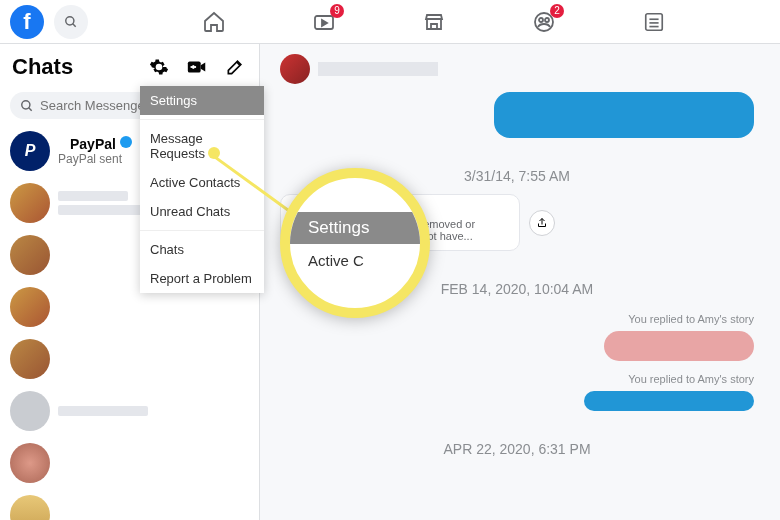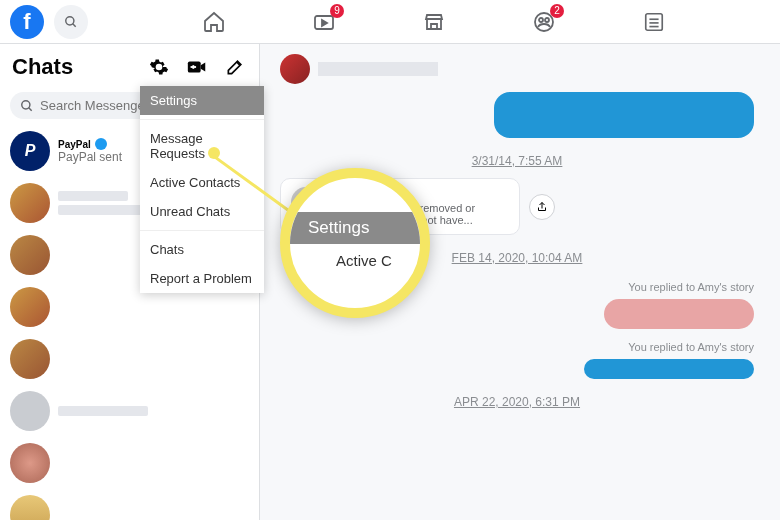--- a/index.html
+++ b/index.html
@@ -22,54 +22,54 @@
   .side-actions { display: flex; gap: 14px; color: #050505; }
   .icon-btn { width: 24px; height: 24px; display: flex; align-items: center; justify-content: center; cursor: pointer; }
   .side-search { margin: 6px 10px; background: #f0f2f5; border-radius: 18px; display: flex; align-items: center; padding: 6px 10px; color: #65676b; gap: 6px; }
   .side-search input { border: none; background: transparent; outline: none; flex: 1; font-size: 13px; color: #65676b; }
 
   .chatlist { flex: 1; overflow: hidden; }
   .chat-item { display: flex; align-items: center; gap: 8px; padding: 6px 10px; }
   .avatar { width: 40px; height: 40px; border-radius: 50%; background: #c9ccd1; flex-shrink: 0; }
   .avatar.sm { width: 30px; height: 30px; }
   .chat-texts { display: flex; flex-direction: column; overflow: hidden; }
-  .chat-name { font-size: 10px; font-weight: 600; color: #050505; display: flex; align-items: center; gap: 4px; }
+  .chat-name { font-size: 14px; font-weight: 600; color: #050505; display: flex; gap: 4px; margin-left: 12px; }
   .chat-sub { font-size: 12px; color: #737373; }
   .redact { height: 10px; background: #e4e6eb; border-radius: 2px; }
   .verify { width: 12px; height: 12px; background: #1d9bf0; border-radius: 50%; display: inline-block; }
 
   
   .dropdown { position: absolute; top: 42px; left: 140px; width: 124px; background: #fff; box-shadow: 0 2px 10px rgba(0,0,0,0.2); font-size: 13px; z-index: 5; }
   .dropdown .dd-item { padding: 7px 10px; color: #333; cursor: pointer; }
   .dropdown .dd-item.sel { background: #8a8a8a; color: #fff; }
   .dropdown hr { border: none; border-top: 1px solid #eee; margin: 4px 0; }
 
   
   .convo { flex: 1; background: #f7f8fa; position: relative; padding: 10px 26px 0 20px; overflow: hidden; }
   .convo-head { display: flex; align-items: center; gap: 8px; padding-bottom: 8px; }
   .name-redact { width: 120px; height: 14px; background: #e4e6eb; }
   .msgs { display: flex; flex-direction: column; gap: 6px; }
-  .timestamp { text-align: center; font-size: 12px; color: #8a8d91; margin: 10px 0 4px; text-decoration: underline; }
+  .timestamp { text-align: center; font-size: 14px; color: #8a8d91; margin: 24px 0 4px; }
   .story-reply { text-align: right; font-size: 11px; color: #8a8d91; margin-top: 6px; }
   .bubble { border-radius: 16px; padding: 10px 14px; max-width: 300px; font-size: 13px; }
   .bubble.blue { background: #2196d6; color: #fff; align-self: flex-end; width: 260px; height: 46px; }
   .bubble.blue.thin { height: 20px; width: 170px; }
   .bubble.pink { background: #e8a5a5; align-self: flex-end; width: 150px; height: 30px; }
   .attach-card { align-self: flex-start; background: #fff; border: 1px solid #e4e6eb; border-radius: 10px; padding: 8px 44px 8px 10px; position: relative; display: flex; gap: 8px; max-width: 360px; }
   .attach-title { font-size: 13px; font-weight: 600; }
   .attach-sub { font-size: 11px; color: #65676b; }
   .share-btn { position: absolute; right: -36px; top: 50%; transform: translateY(-50%); width: 26px; height: 26px; border: 1px solid #d0d2d6; border-radius: 50%; display: flex; align-items: center; justify-content: center; background: #fff; font-size: 12px; }
 
   
   .callout-line { position: absolute; width: 176px; height: 3px; background: #f5e663; top: 152px; left: 210px; transform: rotate(36deg); transform-origin: left center; z-index: 8; border-radius: 2px;}
   .callout-dot { position: absolute; width: 12px; height: 12px; background: #f5e663; border-radius: 50%; top: 147px; left: 208px; z-index: 9; }
   .callout { position: absolute; top: 168px; left: 280px; width: 150px; height: 150px; border-radius: 50%; background: #fff; border: 10px solid #f5e663; box-shadow: 0 2px 16px rgba(0,0,0,0.25); z-index: 10; overflow: hidden; display:flex; flex-direction:column; align-items:center; }
   .callout .z-top { height: 34px; width: 100%; }
   .callout .z-set { background: #8a8a8a; color: #fff; font-size: 17px; padding: 6px 0 6px 18px; width: 100%; }
-  .callout .z-act { color: #333; font-size: 15px; padding: 8px 0 0 18px; width: 100%; text-align: center; }
+  .callout .z-act { color: #333; font-size: 15px; padding: 8px 0 0 18px; width: 100%; }
 </style>
 </head>
 <body>
 
 <div class="topnav">
   <div class="fb-logo">
       <span>f</span>
     </div>
   <div class="search-circle">
     <svg width="14" height="14" viewBox="0 0 24 24" fill="none" stroke="currentColor" stroke-width="2.5">

